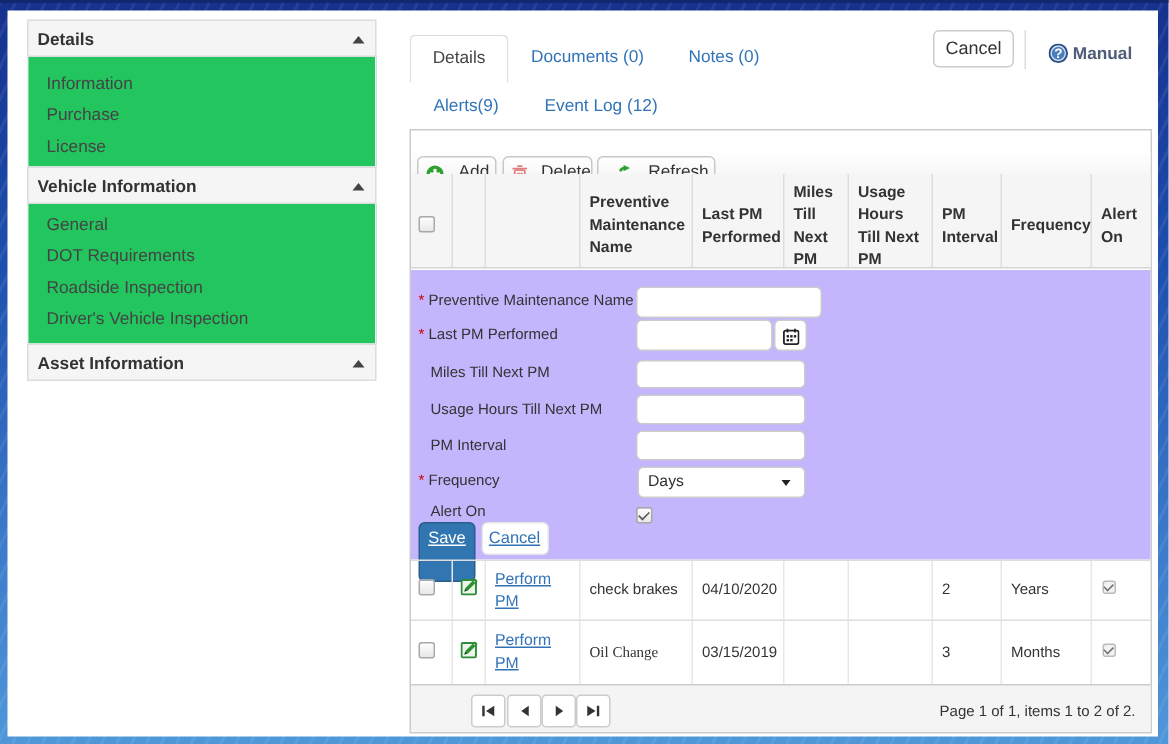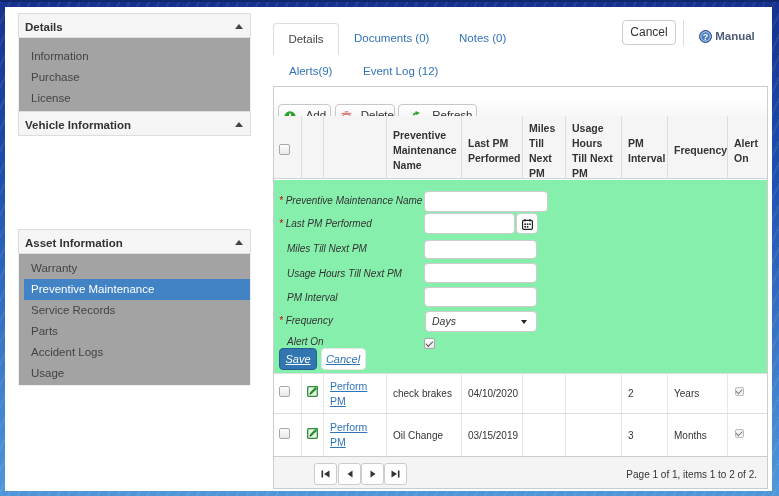--- a/index.html
+++ b/index.html
@@ -14,21 +14,21 @@
 .page { position:absolute; left:5px; top:7px; width:767px; height:484px; background:#fff; }
 
 
 .sidebar { position:absolute; left:13px; top:6px; width:233px; height:380px; }
 .phead { position:absolute; left:0; width:233px; height:25px; background:#f5f5f5;
   border:1px solid #ddd; color:#333; font-weight:bold; font-size:11.5px;
   line-height:26px; padding-left:6px; }
 .phead .tri { position:absolute; right:7px; top:10px; width:0; height:0;
   border-left:4px solid transparent; border-right:4px solid transparent;
   border-bottom:5px solid #444; }
-.pbody { position:absolute; left:0; width:233px; background:#a3a3a3;
+.pbody { position:absolute; left:0; width:233px; background:#22c55e;
   border-left:1px solid #eee; border-right:1px solid #eee; }
 .pitem { height:21px; line-height:21px; padding-left:12px; font-size:11.5px; color:#444; white-space:nowrap; }
 .pitem.sel { background:#4183c4; color:#fff; margin-left:5px; width:226px; padding-left:7px; }
 
 
 .tablink { position:absolute; font-size:11.5px; color:#3173b7; }
 .dtab { position:absolute; left:268px; top:16px; width:66px; height:32px; background:#fff;
   border:1px solid #ddd; border-bottom:none; border-radius:4px 4px 0 0;
   font-size:11.5px; color:#444; text-align:center; line-height:30px; }
 .cancelbtn { position:absolute; left:617px; top:13px; width:54px; height:25px;
@@ -48,28 +48,28 @@
 .tbtn span.lbl { vertical-align:top; }
 .hdr { position:absolute; left:0; top:29px; width:493px; height:63px;
   background:#f5f5f5; border-bottom:1px solid #d5d5d5; display:flex; }
 .hdr .cb { position:relative; top:2px; }
 .hcell { border-right:1px solid #ddd; font-weight:bold; font-size:10.5px;
   line-height:15px; color:#333; display:flex; align-items:center; padding:5px 4px 2px 6px; }
 .hcell:last-child { border-right:none; }
 .ht { position:relative; top:2px; }
 
 
-.formarea { position:absolute; left:0; top:93px; width:493px; height:193px; background:#86efac;font-style:italic; }
+.formarea { position:absolute; left:0; top:93px; width:493px; height:193px; background:#c4b5fd; }
 .flabel { position:absolute; font-size:10px; color:#333; white-space:nowrap; }
 .req { color:#c00; }
 .finput { position:absolute; background:#fff; border:1px solid #ccc; border-radius:4px; }
 .calbtn { position:absolute; background:#fff; border:1px solid #ccc; border-radius:4px; }
 .fselect { position:absolute; background:#fff; border:1px solid #ccc; border-radius:4px;
   font-size:10.5px; color:#333; line-height:19px; padding-left:6px; }
-.savebtn { position:absolute; left:5px; top:168px; width:38px; height:22px;
+.savebtn { position:absolute; left:5px; top:168px; width:38px; height:40px;
   background:#3276b1; border:1px solid #285e8e; border-radius:4px; color:#fff;
   font-size:11px; text-align:center; line-height:20px; text-decoration:underline; }
 .cancellnk { position:absolute; left:46.5px; top:168px; width:45px; height:22px;
   background:#fff; border:1px solid #e5e5e5; border-radius:4px; color:#3173b7;
   font-size:11px; text-align:center; line-height:20px; text-decoration:underline; }
 
 
 .drow { position:absolute; left:0; width:493px; border-top:1px solid #ddd; display:flex; }
 .drow .cb { position:relative; top:-2px; }
 .dcell { border-right:1px solid #e7e7e7; font-size:10px; color:#333;
@@ -99,29 +99,27 @@
 <div class="page">
 
   <div class="sidebar">
     <div class="phead" style="top:0;">Details<span class="tri"></span></div>
     <div class="pbody" style="top:25px; height:73px; padding-top:8px;">
       <div class="pitem">Information</div>
       <div class="pitem">Purchase</div>
       <div class="pitem">License</div>
     </div>
     <div class="phead" style="top:98px;">Vehicle Information<span class="tri"></span></div>
+    <div class="pbody" style="top:123px; height:93px; padding-top:4px;">
+      <div class="pitem">General</div>
+      <div class="pitem">DOT Requirements</div>
+      <div class="pitem">Roadside Inspection</div>
+      <div class="pitem">Driver's Vehicle Inspection</div>
+    </div>
     <div class="phead" style="top:216px;">Asset Information<span class="tri"></span></div>
-    <div class="pbody" style="top:241px; height:132px; padding-top:4px; border-bottom:1px solid #eee;">
-      <div class="pitem">Warranty</div>
-      <div class="pitem sel">Preventive Maintenance</div>
-      <div class="pitem">Service Records</div>
-      <div class="pitem">Parts</div>
-      <div class="pitem">Accident Logs</div>
-      <div class="pitem">Usage</div>
-    </div>
   </div>
 
   <div class="dtab">Details</div>
   <div class="tablink" style="left:349px; top:25px;">Documents (0)</div>
   <div class="tablink" style="left:454px; top:25px;">Notes (0)</div>
   <div class="tablink" style="left:284px; top:58px;">Alerts(9)</div>
   <div class="tablink" style="left:358px; top:58px;">Event Log (12)</div>
   <div class="cancelbtn">Cancel</div>
   <div class="vdiv"></div>
   <div class="manual">
@@ -257,21 +255,21 @@
         <svg width="12" height="12" viewBox="0 0 12 12" style="position:relative; top:-2.5px;">
               <rect x="0.7" y="1.7" width="9.6" height="9.6" rx="1" fill="#eaf6ea" stroke="#2e8b3a" stroke-width="1.3"></rect>
               <path d="M2.6 9.4 L3.3 7 L8.3 2 L10 3.7 L5 8.7 z" fill="#2f9032"></path>
               <path d="M8.9 1.4 L10.6 3.1 L11.4 2.3 L9.7 0.6 z" fill="#2f9032"></path>
               <path d="M2.6 9.4 L3.1 7.6 L4.4 8.9 z" fill="#14401a"></path>
             </svg>
           </div>
       <div class="dcell" style="width:63px;">
             <span class="plink">Perform PM</span>
           </div>
-      <div class="dcell" style="width:75px;">Oil Change</div>
+      <div class="dcell" style="width:75px;font-family:Liberation Serif, serif;">Oil Change</div>
       <div class="dcell" style="width:61px;">03/15/2019</div>
       <div class="dcell" style="width:43px;"></div>
       <div class="dcell" style="width:56px;"></div>
       <div class="dcell" style="width:46px;">3</div>
       <div class="dcell" style="width:60px;text-align:right;">Months</div>
       <div class="dcell" style="width:39px; padding-left:6.5px;">
             <div class="cb chk dis"></div>
           </div>
     </div>
     <div class="pager">

